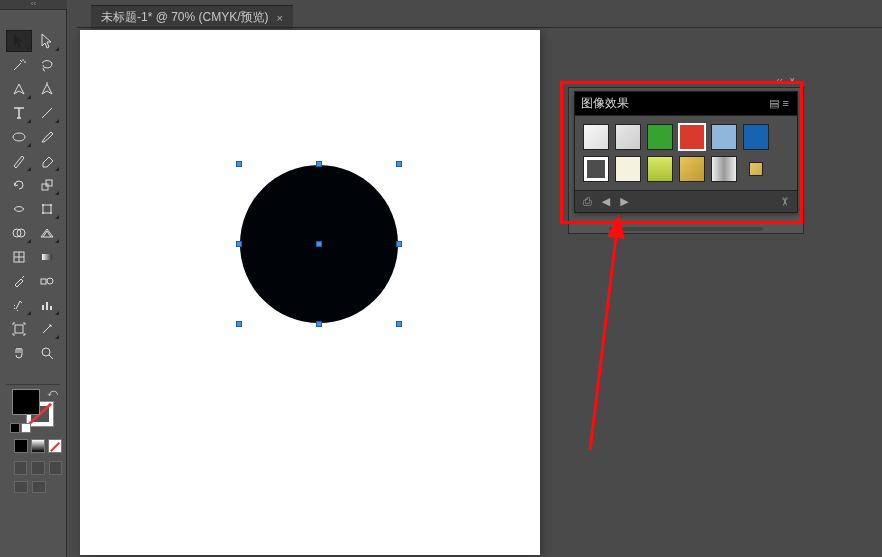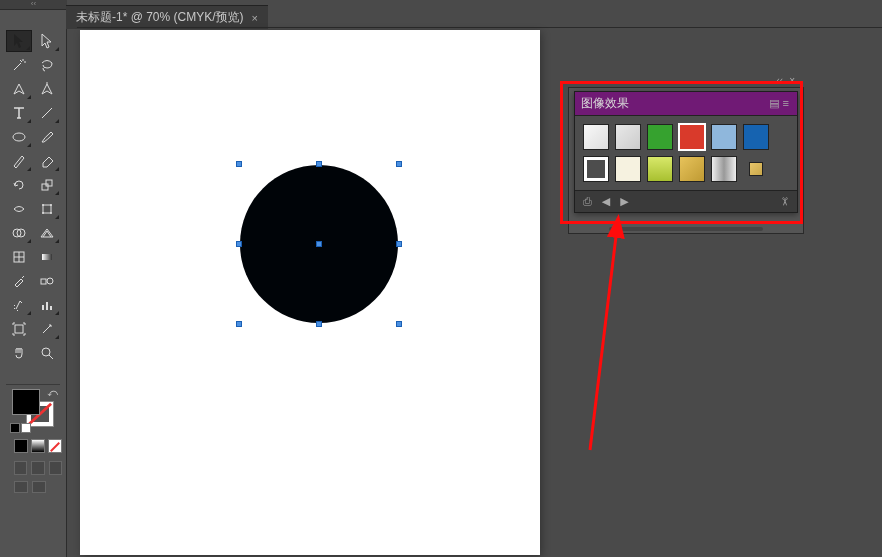--- a/index.html
+++ b/index.html
@@ -1,19 +1,19 @@
 <!DOCTYPE html>
 <html><head>
 <meta charset="utf-8">
 <style>
 * { margin: 0; padding: 0; box-sizing: border-box; font-family: "Microsoft YaHei", sans-serif; }
 body { background: #4a4a4a; width: 882px; height: 557px; overflow: hidden; position: relative; }
 
 
-.tab-bar { position: absolute; top: 7px; left: 66px; height: 20px; display: flex; align-items: center; text-align: center; }
+.tab-bar { position: absolute; top: 7px; left: 91px; height: 20px; display: flex; align-items: center; text-align: center; }
 .tab { background: #3a3a3a; color: #c8c8c8; font-size: 12px; padding: 3px 10px; display: flex; align-items: center; gap: 8px; border-top: 1px solid #222; }
 .tab-close { color: #aaa; font-size: 11px; cursor: pointer; }
 .tab-bar-line { position: absolute; left: 77px; right: 0; top: 27px; height: 1px; background: #2a2a2a; }
 
 
 .toolbox-wrap { position: absolute; left: 0; top: 0; width: 67px; height: 557px; background: #535353; border-right: 1px solid #2c2c2c; }
 .toolbox-collapse { position: absolute; left: 0; top: 0; width: 67px; height: 10px; background: #3f3f3f; border-bottom: 1px solid #2a2a2a; text-align: center; color: #888; font-size: 8px; line-height: 7px; }
 .toolbox { position: absolute; left: 6px; top: 30px; width: 56px; display: flex; flex-wrap: wrap; gap: 2px; }
 .tool { width: 26px; height: 22px; display: flex; align-items: center; justify-content: center; color: #ddd; font-size: 14px; cursor: pointer; position: relative; }
 .tool.selected { background: #2a2a2a; border: 1px solid #1a1a1a; }
@@ -54,21 +54,21 @@
 .h-tc { left: 50%; top: -3px; margin-left: -3px; } .h-bc { left: 50%; bottom: -3px; margin-left: -3px; }
 .h-ml { left: -3px; top: 50%; margin-top: -3px; } .h-mr { right: -3px; top: 50%; margin-top: -3px; }
 .h-ct { left: 50%; top: 50%; margin: -3px 0 0 -3px; }
 
 
 .anno-box { position: absolute; left: 560px; top: 81px; width: 243px; height: 143px; border: 3px solid #ff0b0b; pointer-events: none; }
 .anno-arrow { position: absolute; pointer-events: none; }
 
 
 .fx-panel { position: absolute; left: 574px; top: 91px; width: 224px; background: #3a3a3a; border: 1px solid #1e1e1e; box-shadow: 0 2px 6px rgba(0,0,0,.4); }
-.fx-head { background: #701a75; display: flex; align-items: center; padding: 3px 6px; border-bottom: 1px solid #222; position: relative; }
+.fx-head { background: #000000; display: flex; align-items: center; padding: 3px 6px; border-bottom: 1px solid #222; position: relative; }
 .fx-head-top { position: absolute; right: 2px; top: -17px; display: flex; gap: 6px; color: #aaa; font-size: 10px; }
 .fx-title { color: #d8d8d8; font-size: 12px; flex: 1; }
 .fx-menu { color: #aaa; font-size: 11px; cursor: pointer; padding: 0 2px; }
 .fx-grid { padding: 8px; display: flex; flex-wrap: wrap; gap: 6px; background: #4d4d4d; }
 .fx-sw { width: 26px; height: 26px; border: 1px solid #222; cursor: pointer; }
 .fx-sw.sel { outline: 2px solid #fff; outline-offset: -1px; }
 .fx-foot { background: #3a3a3a; border-top: 1px solid #222; padding: 4px 8px; display: flex; align-items: center; gap: 10px; color: #aaa; font-size: 11px; }
 .fx-foot .spacer { flex: 1; }
 .panel-pad { position: absolute; left: 568px; top: 87px; width: 236px; height: 147px; background: #555; border: 1px solid #2a2a2a; }
 .panel-pad::after { content:""; position:absolute; left: 40px; right: 40px; bottom: 2px; height: 4px; background: #444; border-radius: 2px; }

